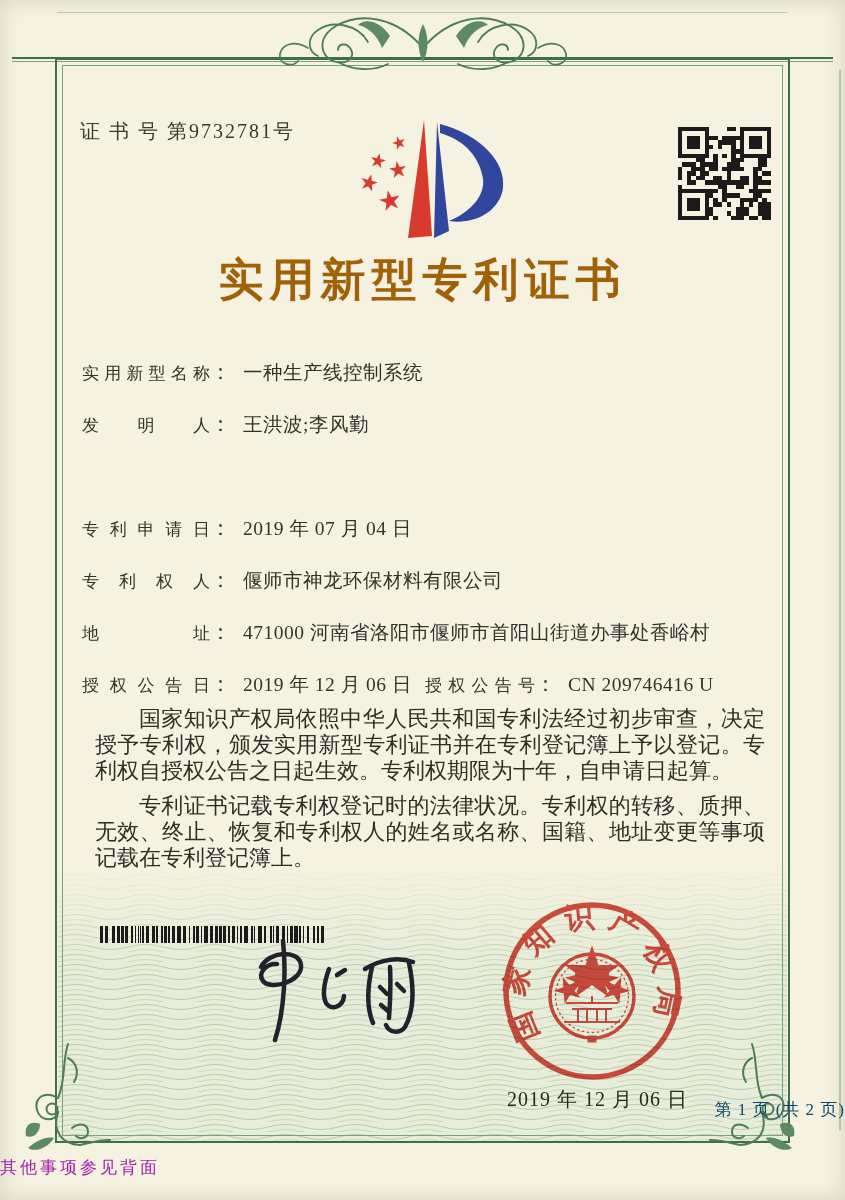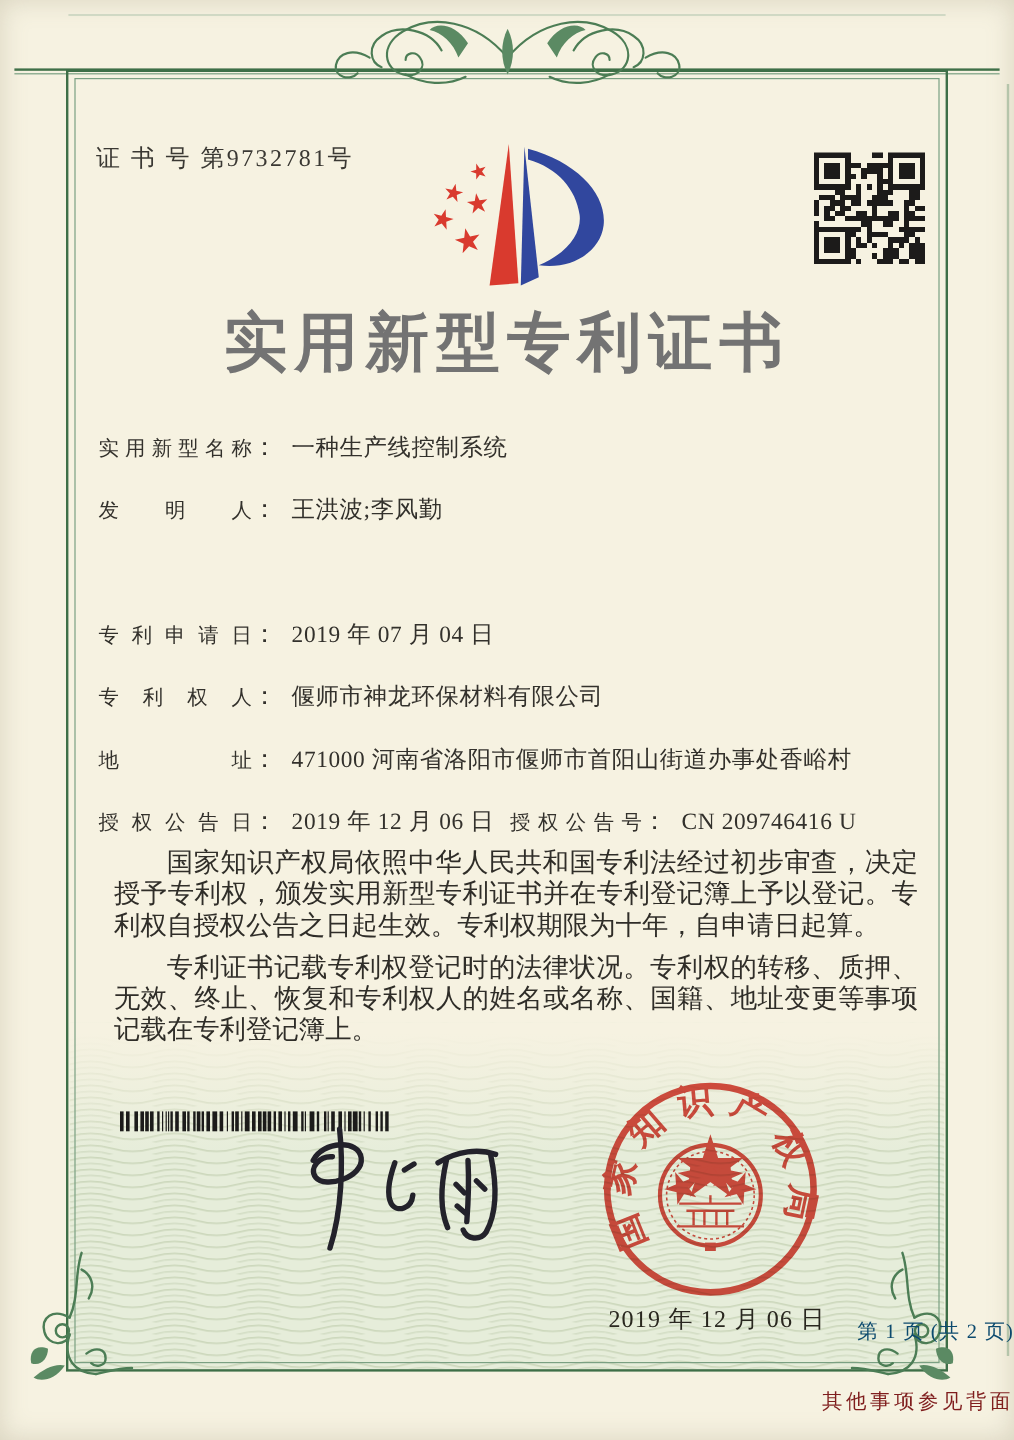--- a/index.html
+++ b/index.html
@@ -21,41 +21,41 @@
   .corner-br{position:absolute;left:703px;top:1042px;}
   
   .guilloche{position:absolute;left:58px;top:852px;width:729px;height:289px;}
   .guilloche-fade{position:absolute;left:58px;top:852px;width:729px;height:110px;
     background:linear-gradient(#f6f2e1 8%,rgba(246,242,225,0));}
   
   .cert-no{position:absolute;left:80px;top:118px;font-size:20px;letter-spacing:2px;color:#3a3833;}
   .logo{position:absolute;left:342px;top:114px;}
   .qr{position:absolute;left:678px;top:127px;}
   .title{position:absolute;left:0;right:0;top:250px;margin:0;text-align:center;
-    font-size:53px;font-weight:700;letter-spacing:6px;color:#737373;}
+    font-size:45px;font-weight:700;letter-spacing:6px;color:#a16207;}
   .frow{position:absolute;left:82px;width:700px;white-space:nowrap;color:#33312c;}
   .r1{top:358px}.r2{top:410px}.r3{top:462px}.r4{top:514px}.r5{top:566px}.r6{top:618px}.r7{top:670px}
   .flabel{display:inline-block;width:128px;font-size:17px;vertical-align:baseline;
     text-align:justify;text-align-last:justify;text-justify:inter-character;}
   .fcolon{font-size:21px;}
   .fvalue{font-size:19.5px;margin-left:12px;letter-spacing:.5px;}
   .grant-no{position:absolute;left:343px;top:0;}
   .grant-no .flabel{width:110px;}
   .paras{position:absolute;left:95px;top:706px;width:670px;color:#2f2d28;}
   .paras p{margin:0 0 9px 0;font-size:22px;line-height:26px;text-indent:2em;text-align:justify;}
   .barcode{position:absolute;left:100px;top:926px;}
   .signer{position:absolute;left:88px;top:972px;font-size:22px;line-height:40px;letter-spacing:3px;color:#2c2a26;}
   .signature{position:absolute;left:225px;top:933px;}
   .seal{position:absolute;left:495px;top:900px;mix-blend-mode:multiply;opacity:.95;}
   .seal-date{position:absolute;left:500px;top:1086px;width:195px;text-align:center;
     font-size:20px;letter-spacing:1px;color:#29271f;}
   .page-num{position:absolute;left:0;right:0;top:1098px;text-align:right;font-size:17px;
     letter-spacing:1px;color:#0c4a6e;}
-  .back-note{position:absolute;left:0;right:0;top:1156px;text-align:right;font-size:17px;
-    letter-spacing:3px;color:#7f1d1d;}
+  .back-note{position:absolute;left:0;right:0;top:1156px;text-align:left;font-size:17px;
+    letter-spacing:3px;color:#a21caf;}
 </style>
 </head>
 <body>
 
 <svg width="0" height="0" style="position:absolute" aria-hidden="true">
   <defs>
     <path id="star" d="M0,-1 L0.2245,-0.309 L0.951,-0.309 L0.363,0.118 L0.588,0.809 L0,0.382 L-0.588,0.809 L-0.363,0.118 L-0.951,-0.309 L-0.2245,-0.309 Z"></path>
     <g id="corner-orn" stroke="#4c7d55" fill="none" stroke-width="2" stroke-linecap="round">
       <path d="M40,2 C34,20 38,38 30,56"></path>
       <path d="M30,56 C16,48 6,56 9,68 C12,80 28,80 30,70"></path>

